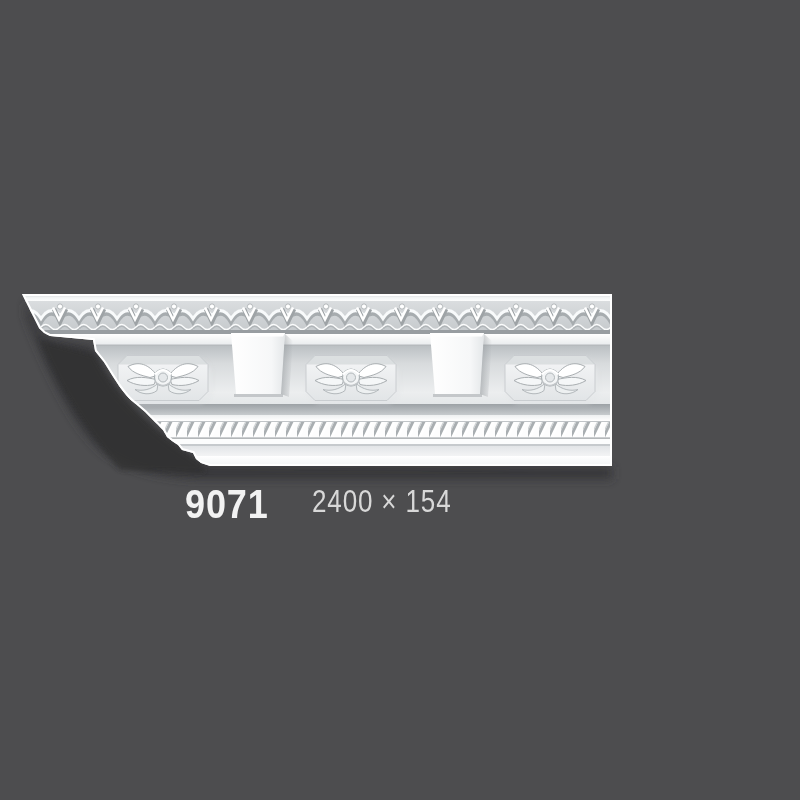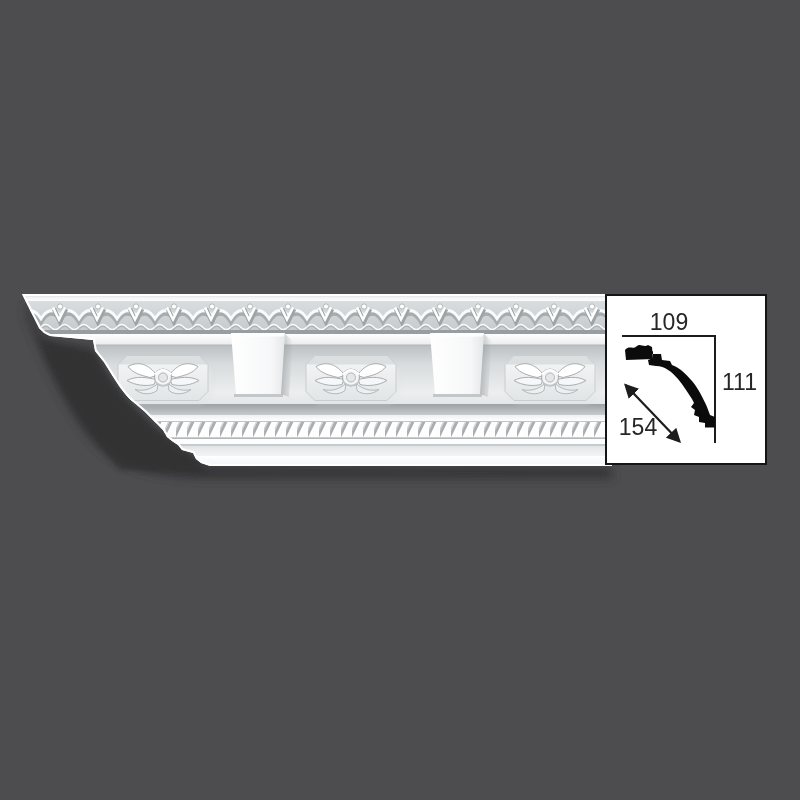--- a/index.html
+++ b/index.html
@@ -169,40 +169,18 @@
       <use href="#block"></use>
       <use href="#block" transform="translate(199,0)"></use>
 
       <path d="M22,294 L612,294 L612,466 L210,466 L201,463 L196,459 L193,453 L182,450
                L178,445 L172,441 L167,437 L163,430 L157,424 L151,418 L145,412 L138,406 L132,401
                C125,395 116,382 107,367 C103,360 98,355 95,351
                L93,340 L50,336 L44,333 L39,328 Z" fill="none" stroke="#ffffff" stroke-width="4"></path>
     </g>
   </svg>
 
-  <div class="dim-box">
-    <svg width="162" height="171" viewBox="0 0 162 171">
-      <defs>
-        <marker id="arr" viewBox="0 0 10 10" refX="8.5" refY="5" markerWidth="6.5" markerHeight="6.5" orient="auto-start-reverse">
-          <path d="M0,0 L10,5 L0,10 Z" fill="#1c1c1c"></path>
-        </marker>
-      </defs>
 
-      <path d="M17,42 L110,42 L110,149" fill="none" stroke="#1c1c1c" stroke-width="2"></path>
-
-      <line x1="20.5" y1="91" x2="74.5" y2="147.5" stroke="#1c1c1c" stroke-width="2.2" marker-start="url(#arr)" marker-end="url(#arr)"></line>
-
-      <g fill="#0b0b0b">
-        <path d="M20,56 C24,51 28,56 32,52 C35,49 39,54 43,51 L47,53 L48,65 L21,66 Z"></path>
-        <path d="M43,60 L48,57 L48,64 L43,66 L44,71 L51,72 C60,72 67,78 73,85
-                 C78,91 83,99 87,105 L89,109 L86,113 L90,116 L89,121 L94,123 L94,128
-                 L100,129 L100,133.5 L110,133.5 L110,123 L105,121 L102,113
-                 C98,104 93,94 87,87 C81,80 75,74 67,71 L65,67 L57,66 L56,60 Z"></path>
-      </g>
-
-      <text x="64" y="36" text-anchor="middle">109</text>
-      <text x="117" y="96" text-anchor="start">111</text>
-      <text x="33" y="141" text-anchor="middle">154</text>
-    </svg>
+  <div class="caption">
+    <span class="code">9071</span><span class="size">2400 × 154</span>
   </div>
-
 
 </div>
 
 </body></html>

